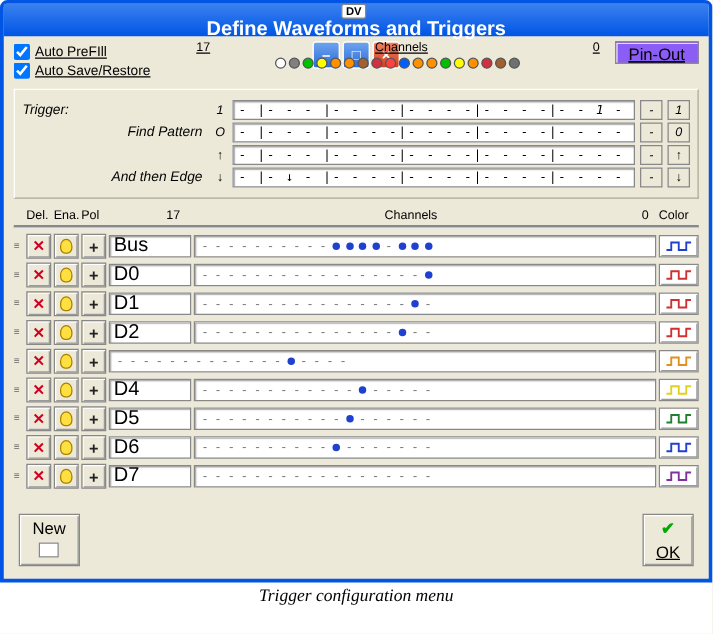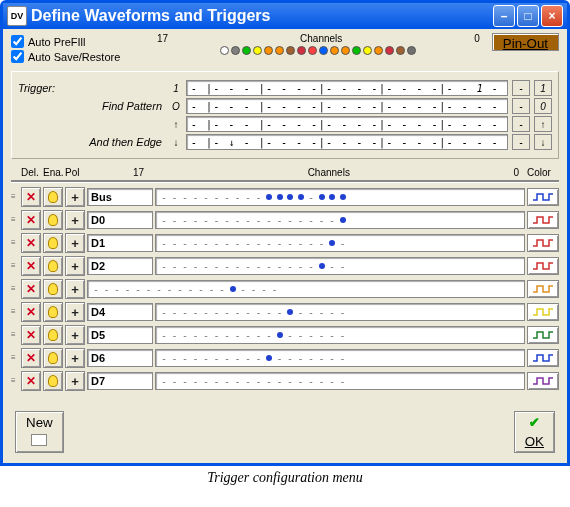--- a/index.html
+++ b/index.html
@@ -1,52 +1,52 @@
 <!DOCTYPE html>
 <html><head>
 <meta charset="utf-8">
 <style>
   body { margin: 0; font-family: Tahoma, sans-serif; font-size: 11px; background: #fff; }
   .window { width: 570px; border: 3px solid #0055e5; border-radius: 6px 6px 0 0; background: #ece9d8; box-sizing: border-box; }
-  .titlebar { height: 26px; background: linear-gradient(to bottom, #3a81f0, #0055e5); display: flex; align-items: center; padding: 0 4px; color: #fff; font-weight: bold; }
+  .titlebar { height: 26px; background: linear-gradient(to bottom, #3a81f0, #0055e5); display: flex; align-items: center; padding: 0 4px; color: #fff; font-weight: bold; flex-direction: column; }
   .titlebar .icon { width: 18px; height: 18px; background: #fff; border: 1px solid #888; margin-right: 4px; display: flex; align-items: center; justify-content: center; font-size: 9px; color: #000; border-radius: 2px; }
   .titlebar .title { flex: 1; font-size: 16px; }
   .winbtns { display: flex; gap: 2px; }
   .winbtn { width: 20px; height: 20px; border: 1px solid #fff; border-radius: 3px; display: flex; align-items: center; justify-content: center; font-weight: bold; font-size: 12px; }
   .min { background: linear-gradient(#6fa3ef,#2b6cd6); color: #fff; }
   .max { background: linear-gradient(#6fa3ef,#2b6cd6); color: #fff; }
   .close { background: linear-gradient(#f08060,#d04020); color: #fff; }
   .content { padding: 4px 8px 10px 8px; }
-  .toprow { display: flex; align-items: flex-start; }
+  .toprow { display: flex; align-items: flex-start; text-decoration: underline; }
   .checkrow { display: flex; align-items: center; gap: 4px; margin: 2px 0; }
   .checkrow input { margin: 0; }
   .chanheader { text-align: center; flex: 1; }
   .chlabels { display: flex; justify-content: space-between; font-size: 10px; padding: 0 6px; }
   .dots { display: flex; justify-content: center; gap: 2px; margin-top: 2px; }
   .dot { width: 9px; height: 9px; border-radius: 50%; border: 1px solid #555; box-sizing: border-box; }
-  .pinout { padding: 2px 10px; border: 1px solid #888; background: #a16207; box-shadow: 1px 1px 0 #fff inset; text-decoration: underline; height: 18px; margin-left: 6px; }
+  .pinout { padding: 2px 10px; border: 1px solid #888; background: #8b5cf6; box-shadow: 1px 1px 0 #fff inset; text-decoration: underline; height: 18px; margin-left: 6px; }
   .panel { border: 1px solid #aca899; border-left-color: #fff; border-top-color: #fff; padding: 6px; margin-top: 6px; font-style: italic; }
   .trigrow { display: flex; align-items: center; margin: 2px 0; gap: 4px; }
   .tlabel { width: 50px; }
   .tsub { width: 90px; text-align: right; padding-right: 4px; }
   .tnum { width: 12px; text-align: center; font-size: 10px; }
   .patbox { flex: 1; border: 1px solid #888; background: #fff; box-shadow: inset 1px 1px 1px #aaa; height: 14px; display: flex; align-items: center; padding: 0 4px; font-family: monospace; font-size: 10px; letter-spacing: 1.5px; white-space: pre; overflow: hidden; }
   .sbtn { width: 16px; height: 14px; border: 1px solid #888; background: #ece9d8; display: flex; align-items: center; justify-content: center; font-size: 10px; }
   .colhead { display: flex; align-items: center; margin-top: 8px; font-size: 10px; gap: 2px; }
   .colhead .c1 { width: 20px; } .colhead .c2 { width: 20px; } .colhead .c3 { width: 60px; }
   .colhead .mid { flex: 1; display: flex; justify-content: space-between; padding: 0 6px; }
   .colhead .c5 { width: 32px; }
   .hr { height: 2px; background: #888; border-bottom: 1px solid #fff; margin: 2px 0 4px 0; }
   .wfrow { display: flex; align-items: center; gap: 2px; margin: 3px 0; }
   .grip { width: 8px; color: #666; font-size: 8px; line-height: 4px; }
   .sqbtn { width: 18px; height: 18px; border: 1px solid #888; background: #ece9d8; display: flex; align-items: center; justify-content: center; box-shadow: 1px 1px 0 #fff inset, -1px -1px 0 #999 inset; }
   .delx { color: #d00020; font-weight: bold; font-size: 12px; }
   .bulb { width: 8px; height: 10px; background: #ffe040; border-radius: 50% 50% 40% 40%; border: 1px solid #aa8000; }
   .plus { font-weight: bold; font-size: 13px; color: #222; }
-  .namebox { width: 58px; height: 16px; border: 1px solid #888; background: #fff; box-shadow: inset 1px 1px 1px #aaa; padding: 0 3px; font-size: 11px; display: flex; align-items: center; font-weight: bold; }
+  .namebox { width: 58px; height: 16px; border: 1px solid #888; background: #fff; box-shadow: inset 1px 1px 1px #aaa; padding: 0 3px; font-size: 16px; display: flex; align-items: center; }
   .chanbox { flex: 1; height: 16px; border: 1px solid #888; background: #fff; box-shadow: inset 1px 1px 1px #aaa; display: flex; align-items: center; padding: 0 4px; gap: 2.5px; }
   .dash { color: #777; font-size: 10px; font-family: monospace; width: 8px; text-align:center; }
   .bluedot { width: 6px; height: 6px; background: #2040d0; border-radius: 50%; margin: 0 1px; }
   .colorbtn { width: 30px; height: 16px; border: 1px solid #888; background: #fff; display: flex; align-items: center; justify-content: center; box-shadow: 1px 1px 0 #fff inset, -1px -1px 0 #999 inset; }
   .wave { width: 20px; height: 10px; }
   .bottomrow { display: flex; justify-content: space-between; margin-top: 20px; padding: 0 4px; }
   .btn { border: 1px solid #888; background: #ece9d8; box-shadow: 1px 1px 0 #fff inset, -1px -1px 0 #999 inset; padding: 3px 10px; display: flex; align-items: center; gap: 4px; flex-direction: column; }
   .tick { color: #0a0; font-weight: bold; }
   .caption { text-align: center; font-style: italic; font-family: Garamond, serif; font-size: 14px; margin-top: 4px; width: 570px; }
 </style>

